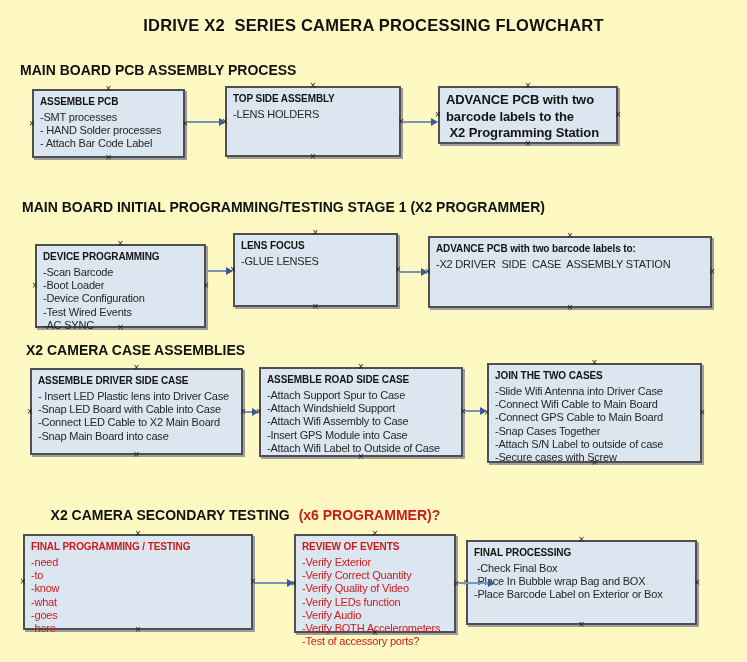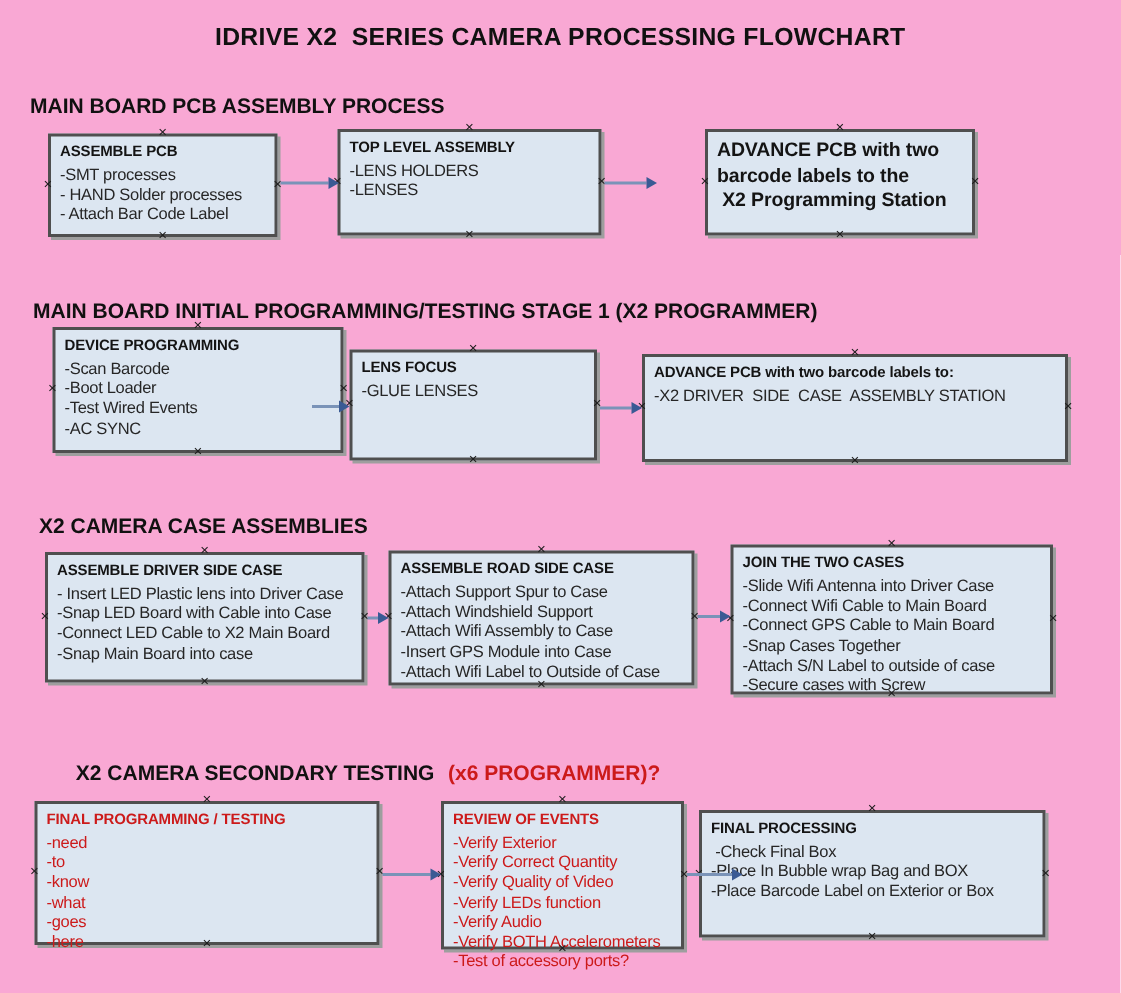--- a/index.html
+++ b/index.html
@@ -1,17 +1,17 @@
 <!DOCTYPE html>
 <html><head>
 <meta charset="utf-8">
 <style>
   html,body{margin:0;padding:0;background:#ffffff;}
   #canvas{
-    position:relative;width:747px;height:662px;background:#f9a8d4;
+    position:relative;width:747px;height:662px;background:#fef9c3;
     font-family:"Liberation Sans","DejaVu Sans",sans-serif;overflow:hidden;
   }
   .main-title{
     position:absolute;top:16px;left:0;width:747px;text-align:center;
     font-size:16.5px;font-weight:bold;color:#111;letter-spacing:.2px;white-space:pre;
   }
   .section-heading{
     position:absolute;font-size:14px;font-weight:bold;color:#111;white-space:pre;
   }
   .section-heading .red-part{color:#cc1a1a;margin-left:9px;}
@@ -62,48 +62,48 @@
         <div>- HAND Solder processes</div>
         <div>- Attach Bar Code Label</div>
       </div>
   </div>
 
   <div class="fbox" style="left:225px;top:86px;width:176px;height:71px;">
     <span class="hd hd-t"></span>
       <span class="hd hd-b"></span>
       <span class="hd hd-l"></span>
       <span class="hd hd-r"></span>
-    <div class="box-title">TOP LEVEL ASSEMBLY</div>
+    <div class="box-title">TOP SIDE ASSEMBLY</div>
     <div class="box-items">
         <div>-LENS HOLDERS</div>
-        <div>-LENSES</div>
-      </div>
-  </div>
-
-  <div class="fbox bold-body" style="left:438px;top:86px;width:180px;height:71px;margin-left:32px;">
+      </div>
+  </div>
+
+  <div class="fbox bold-body" style="left:438px;top:86px;width:180px;height:58px;">
     <span class="hd hd-t"></span>
       <span class="hd hd-b"></span>
       <span class="hd hd-l"></span>
       <span class="hd hd-r"></span>
     <div class="box-items">
         <div>ADVANCE PCB with two</div>
         <div>barcode labels to the</div>
         <div> X2 Programming Station</div>
       </div>
   </div>
 
-  <div class="fbox" style="left:35px;top:218px;width:194px;height:84px;">
+  <div class="fbox" style="left:35px;top:244px;width:171px;height:84px;">
     <span class="hd hd-t"></span>
       <span class="hd hd-b"></span>
       <span class="hd hd-l"></span>
       <span class="hd hd-r"></span>
     <div class="box-title">DEVICE PROGRAMMING</div>
     <div class="box-items">
         <div>-Scan Barcode</div>
         <div>-Boot Loader</div>
+        <div>-Device Configuration</div>
         <div>-Test Wired Events</div>
         <div>-AC SYNC</div>
       </div>
   </div>
 
   <div class="fbox" style="left:233px;top:233px;width:165px;height:74px;">
     <span class="hd hd-t"></span>
       <span class="hd hd-b"></span>
       <span class="hd hd-l"></span>
       <span class="hd hd-r"></span>

